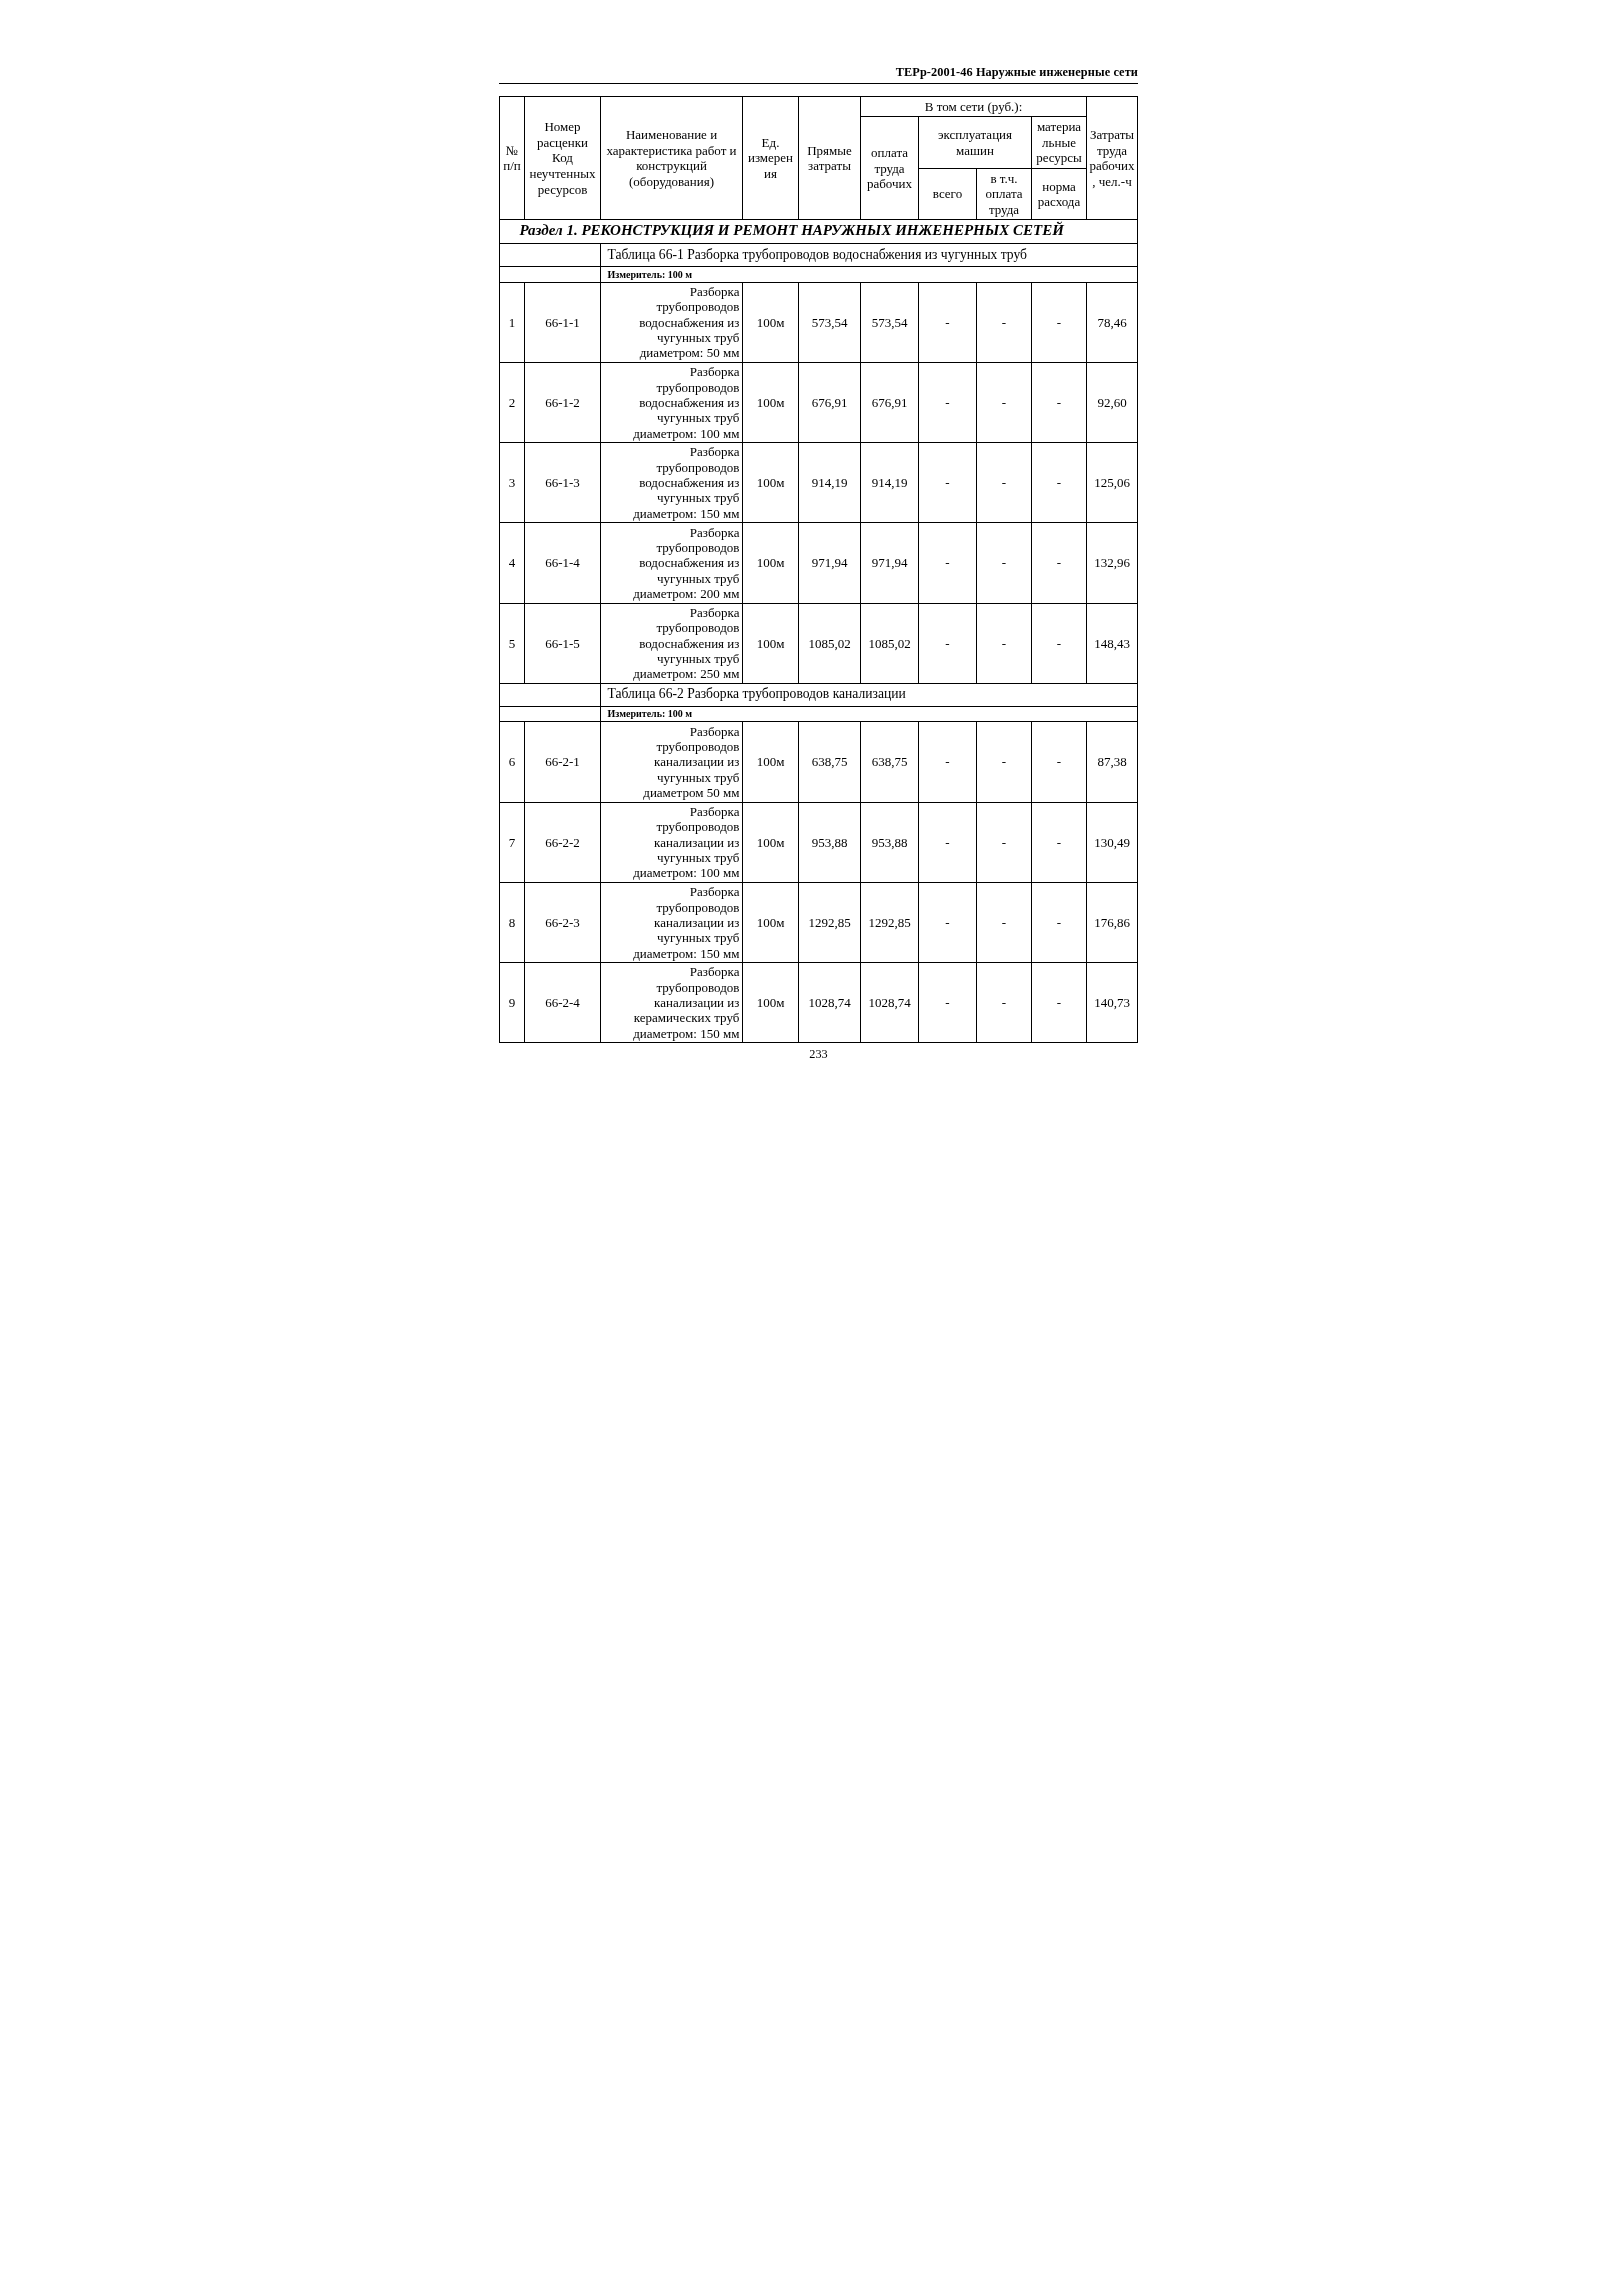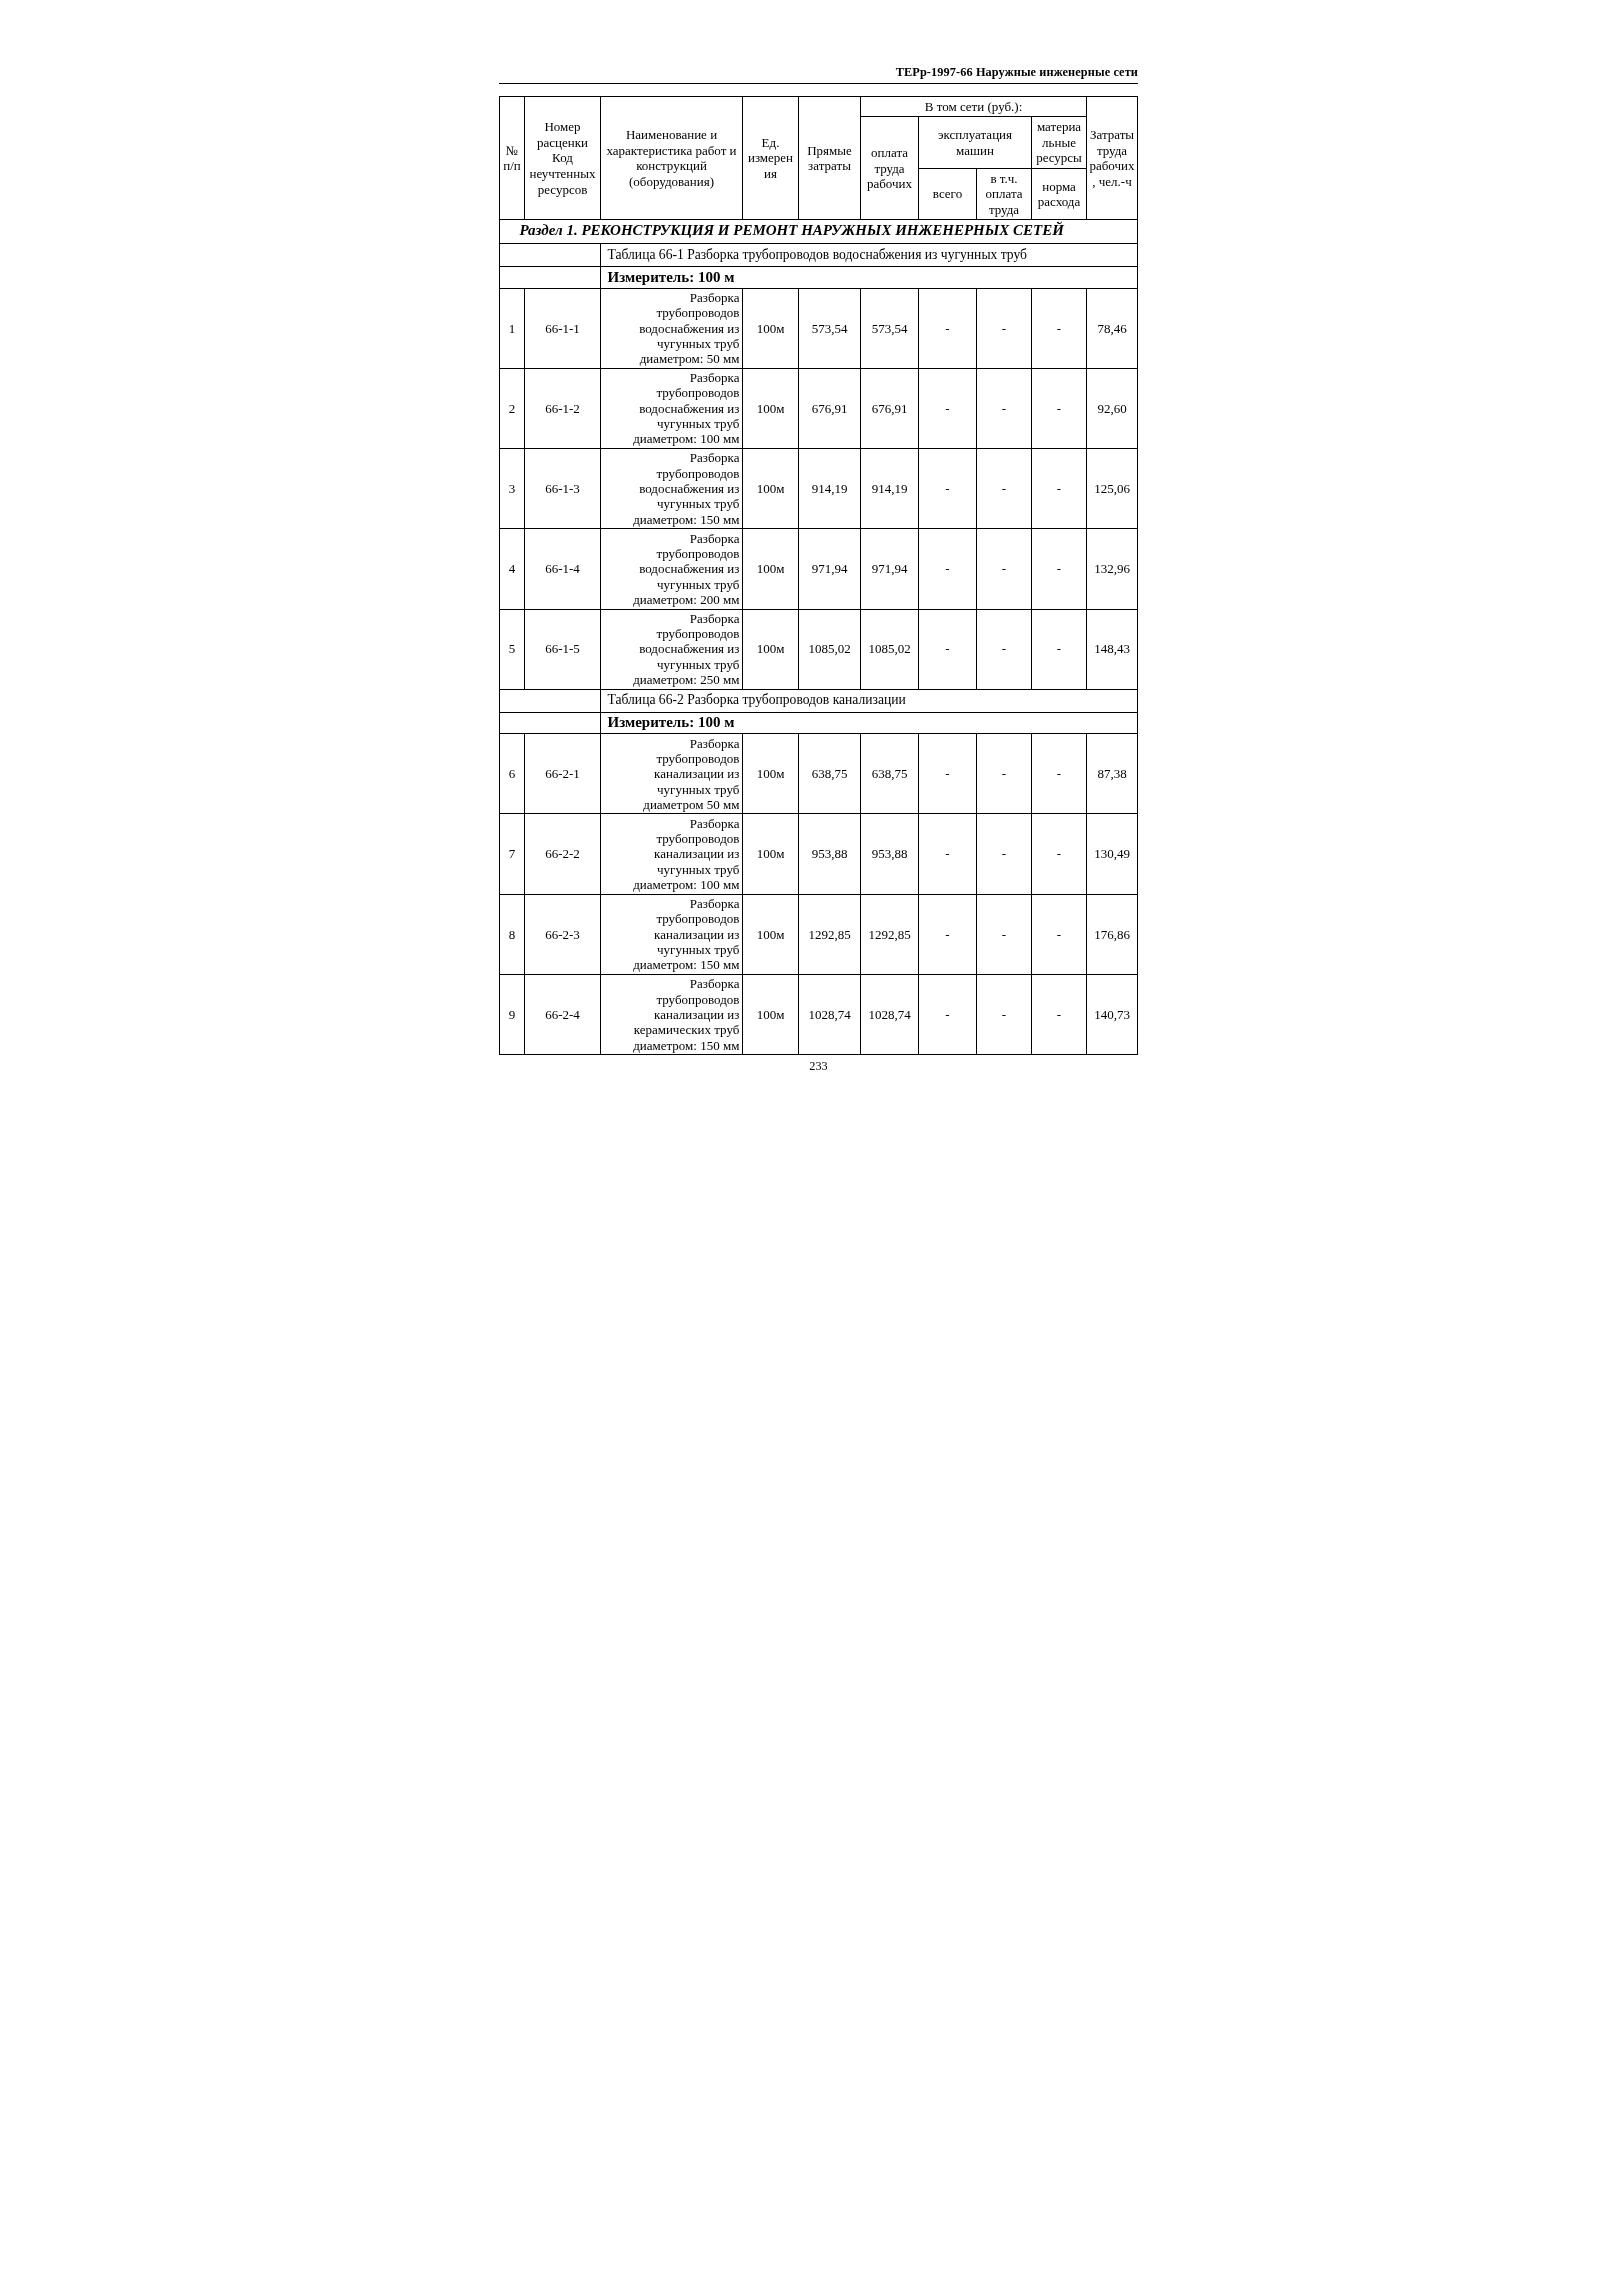--- a/index.html
+++ b/index.html
@@ -57,41 +57,41 @@
   td.group-title {
     text-align: left;
     font-weight: 400;
     font-size: 13.6px;
     line-height: 1.25;
     padding: 2.6px 6.5px;
   }
   td.meter-title {
     text-align: left;
     font-weight: 700;
-    font-size: 15px;
+    font-size: 10px;
     padding: 1.3px 6.5px;
   }
   td.c-desc {
     text-align: right;
     vertical-align: top;
     padding: 1.3px 2.6px 1.3px 4.5px;
   }
   .page-number {
     text-align: center;
     font-size: 12.3px;
     margin-top: 4px;
   }
 </style>
 </head>
 <body>
 
 <div class="page">
 
   <div class="doc-header">
-    <span>ТЕРр-1997-66 Наружные инженерные сети</span>
+    <span>ТЕРр-2001-46 Наружные инженерные сети</span>
   </div>
 
   <table class="estimates">
     <colgroup>
       <col style="width:25px">
       <col style="width:76px">
       <col style="width:142px">
       <col style="width:56px">
       <col style="width:62px">
       <col style="width:58px">

